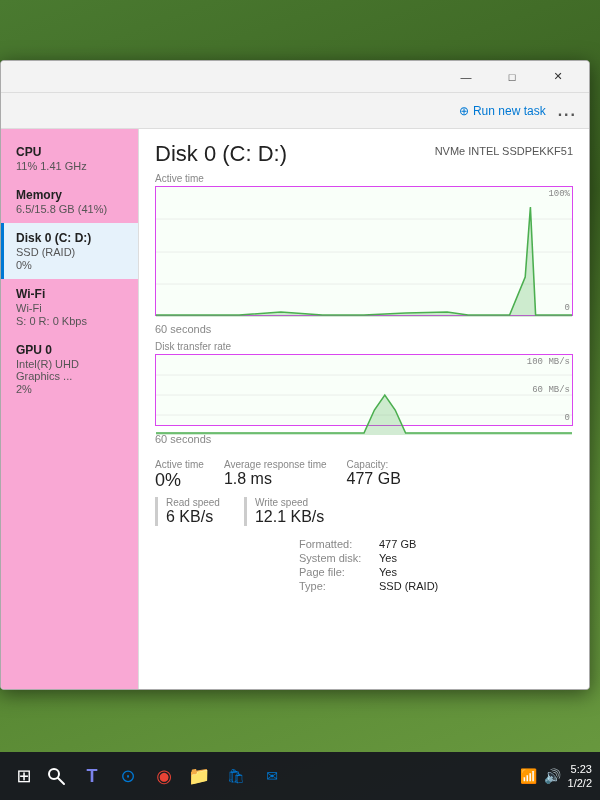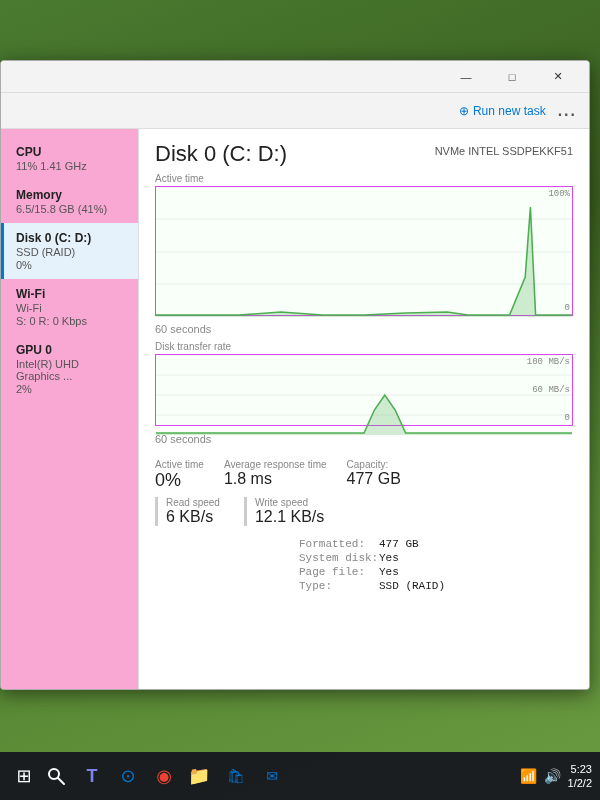--- a/index.html
+++ b/index.html
@@ -230,21 +230,20 @@
     .speed-value {
       font-size: 16px;
       font-weight: 400;
       color: #222;
     }
 
     
     .info-table {
       padding: 4px 0 12px 160px;
       font-size: 11px;
-      font-family: Liberation Mono, monospace;
     }
     .info-row {
       display: flex;
       margin-bottom: 2px;
     }
     .info-key {
       color: #888;
       width: 80px;
       flex-shrink: 0;
     }

